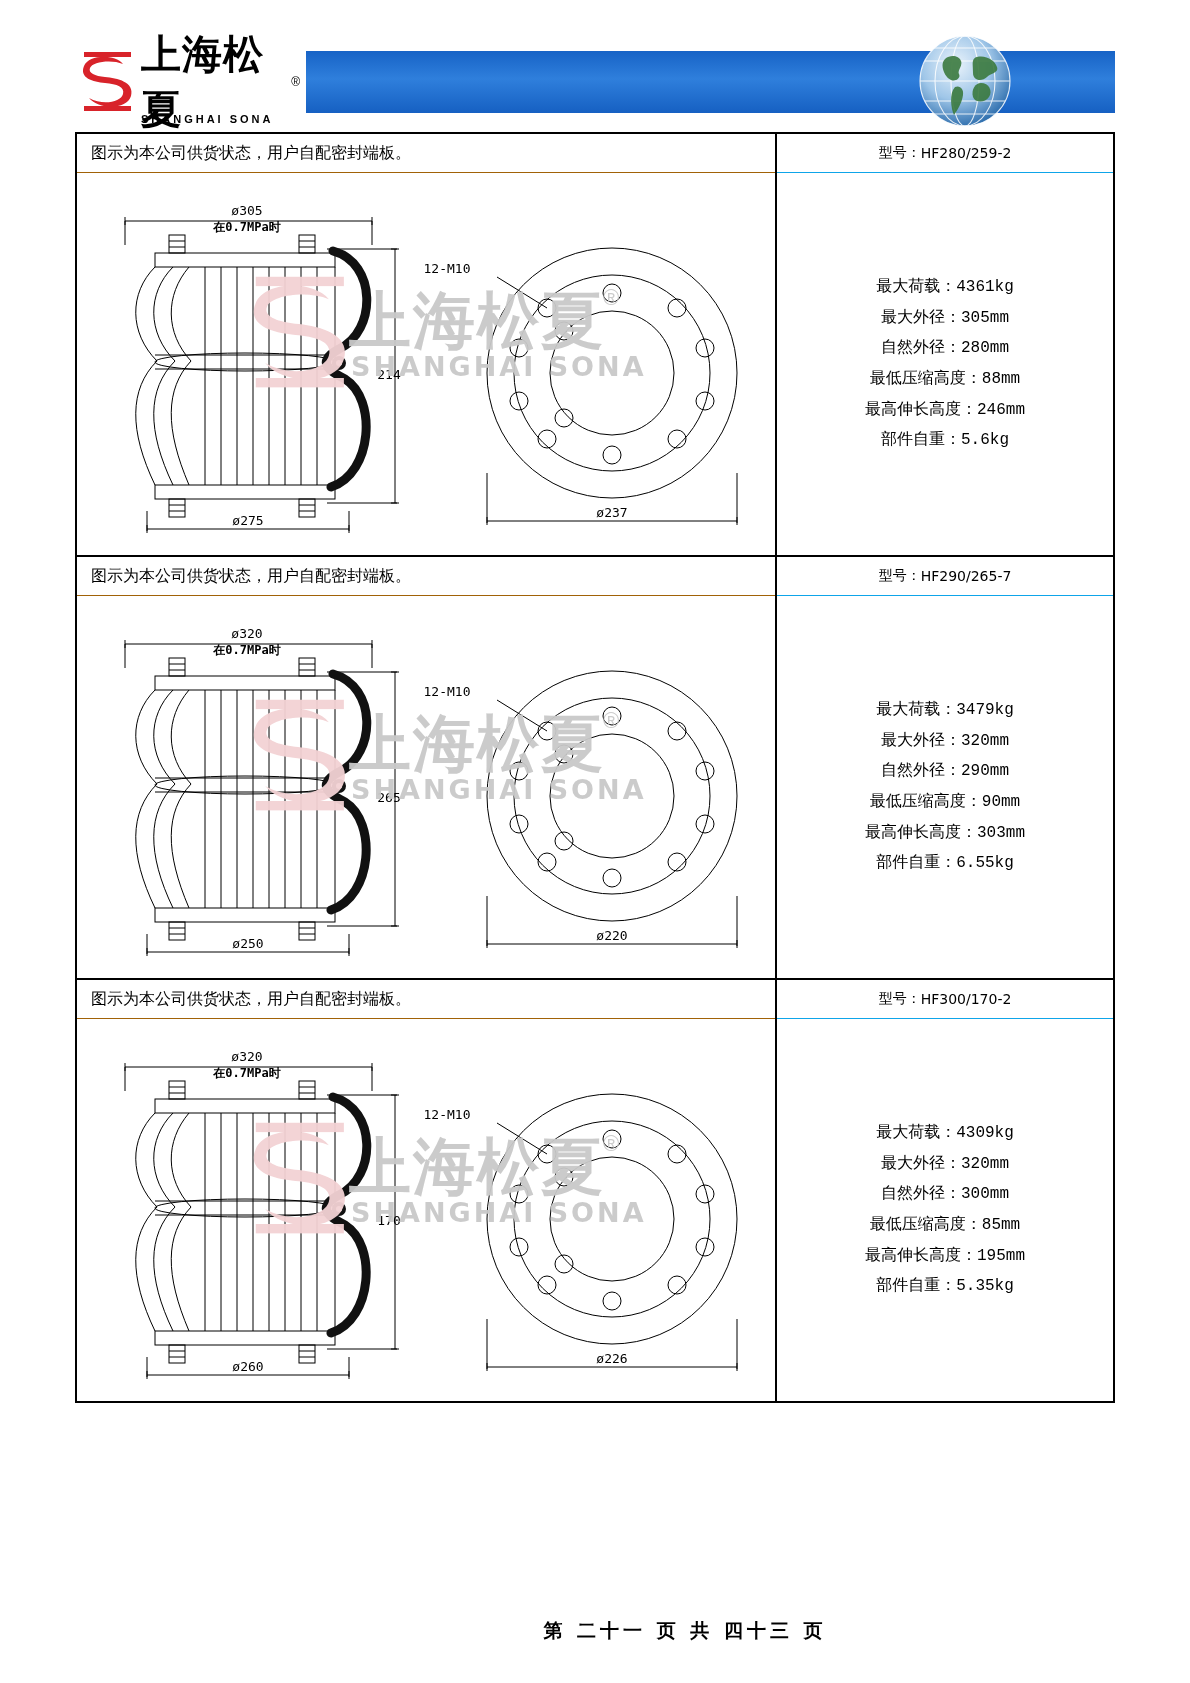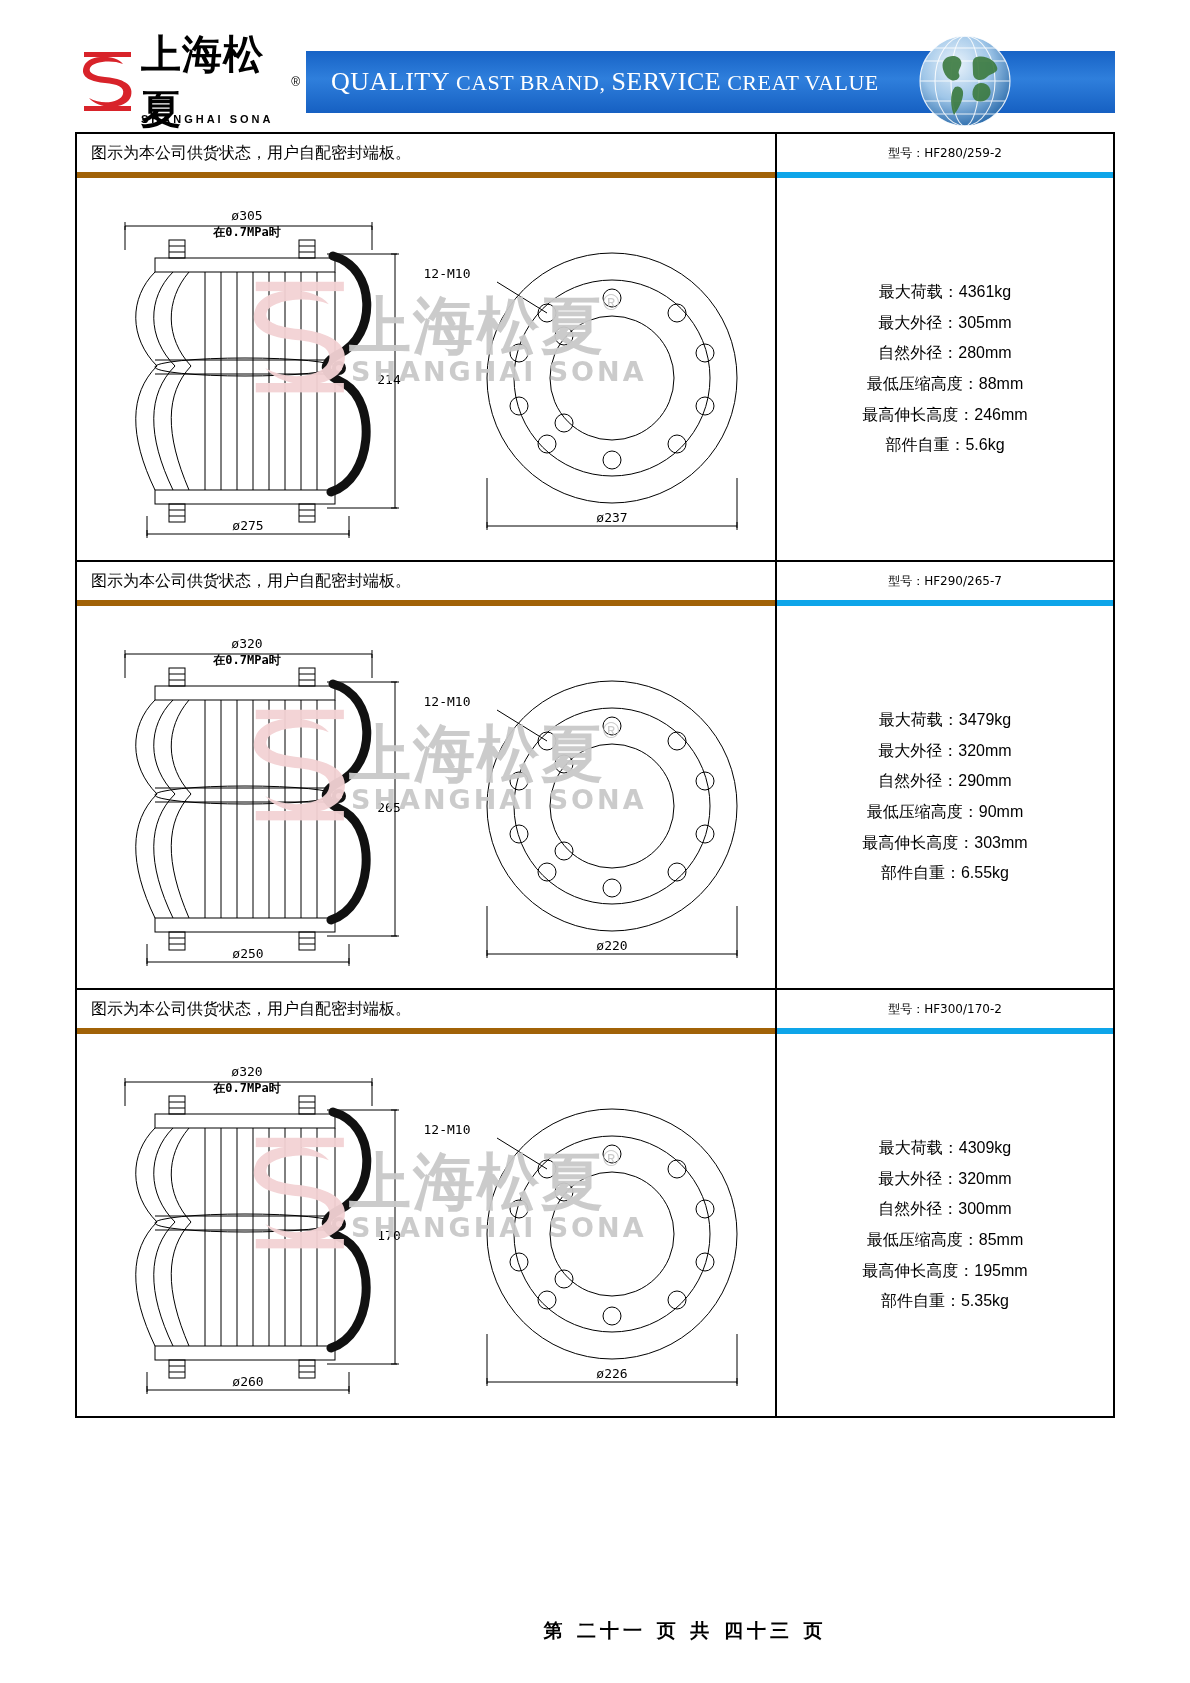--- a/index.html
+++ b/index.html
@@ -110,54 +110,54 @@
   }
   .row:last-child { border-bottom: none; }
   .left-cell {
     width: 700px;
     position: relative;
     box-sizing: border-box;
     border-right: 2px solid #000;
   }
   .note-bar {
     height: 38px;
-    border-bottom: 6px solid #a16207;
+    border-bottom: 1px solid #a16207;
     display: flex;
     align-items: center;
     padding-left: 14px;
     font-family: "DejaVu Sans", sans-serif;
     font-size: 16px;
   }
   .drawing {
     position: relative;
     height: 382px;
     overflow: hidden;
   }
   .right-cell {
     width: 336px;
     box-sizing: border-box;
     position: relative;
   }
   .model-bar {
     height: 38px;
-    border-bottom: 6px solid #0ea5e9;
+    border-bottom: 1px solid #0ea5e9;
     display: flex;
     align-items: center;
     justify-content: center;
     font-family: "DejaVu Sans", sans-serif;
-    font-size: 12px;
+    font-size: 14px;
     text-align: right;
   }
   .specs {
     height: 382px;
     display: flex;
     flex-direction: column;
     align-items: center;
     justify-content: center;
-    font-family: Liberation Sans, sans-serif;
+    font-family: Liberation Mono, monospace;
     font-size: 16px;
     line-height: 1.92;
   }
   .specs div { white-space: nowrap; }
 
   
   .wm {
     position: absolute;
     left: 160px;
     top: 78px;
@@ -233,26 +233,20 @@
           <rect x="9" y="2" width="47" height="5" fill="#d8232a"></rect>
           <rect x="9" y="56" width="47" height="5" fill="#d8232a"></rect>
         </svg>
       </div>
       <div class="logo-cn">上海松夏</div>
       <div class="logo-reg">®</div>
       <div class="logo-en">SHANGHAI SONA</div>
     </div>
 
     <div class="banner">
-      <div class="banner-text">
-        <span class="big">QUALITY</span>
-        <span>CAST BRAND,</span>
-        <span class="big">SERVICE</span>
-        <span>CREAT VALUE</span>
-      </div>
       <div class="globe">
         <svg width="108" height="96" viewBox="0 0 108 96">
           <defs>
             <radialGradient id="g1" cx="40%" cy="32%" r="70%">
               <stop offset="0%" stop-color="#eaf3fb"></stop>
               <stop offset="55%" stop-color="#9fc6e8"></stop>
               <stop offset="100%" stop-color="#2f6fae"></stop>
             </radialGradient>
           </defs>
           <circle cx="54" cy="48" r="45" fill="url(#g1)"></circle>

